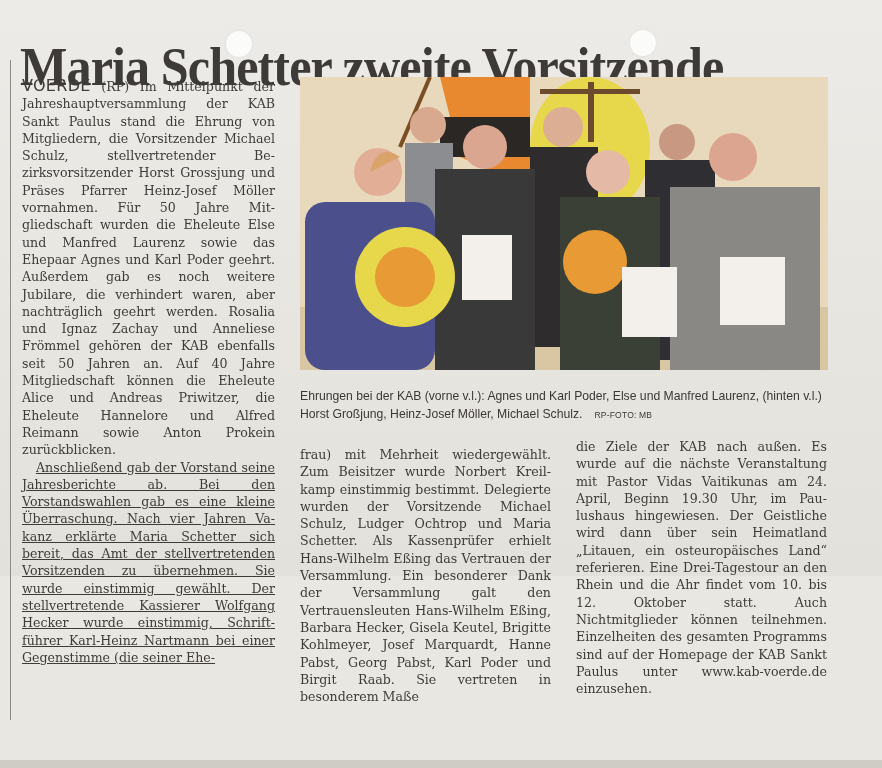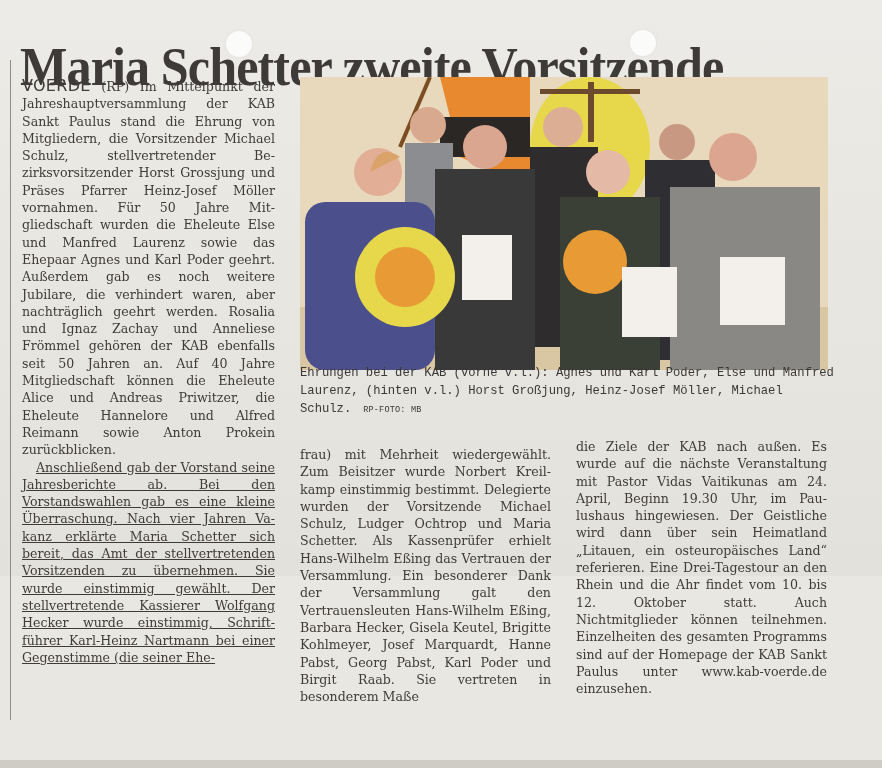--- a/index.html
+++ b/index.html
@@ -37,22 +37,22 @@
     text-align: justify; hyphens: manual;
   }
   .col p { margin: 0; }
   .col p.indent { text-indent: 14px; text-decoration: underline; }
   .dateline { font-family: "DejaVu Sans", sans-serif; font-weight: normal; font-size: 16px; letter-spacing: 0.3px; }
   .photo {
     position: absolute; left: 300px; top: 77px; width: 528px; height: 293px;
     background: #e9dcc2; overflow: hidden;
   }
   .caption {
-    position: absolute; left: 300px; top: 364px; width: 540px;
-    font-family: Liberation Mono, monospace; font-size: 12.2px; line-height: 18px; color: #3b3836;
+    position: absolute; left: 300px; top: 387px; width: 540px;
+    font-family: Liberation Sans, sans-serif; font-size: 12.2px; line-height: 18px; color: #3b3836;
   }
   .credit { font-size: 8.5px; margin-left: 12px; letter-spacing: 0.2px; }
   .bottom-strip {
     position: absolute; left: 0; top: 760px; width: 882px; height: 8px; background: #cfccc6;
   }
 </style>
 </head>
 <body>
 
 <div class="page">

